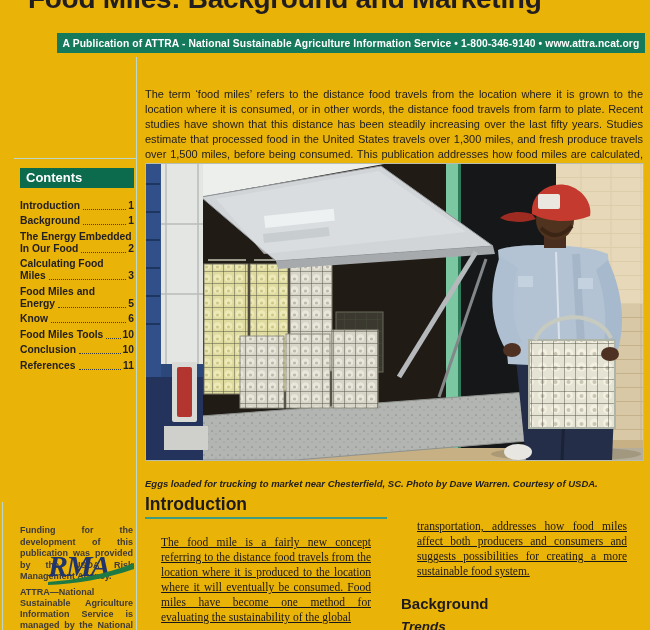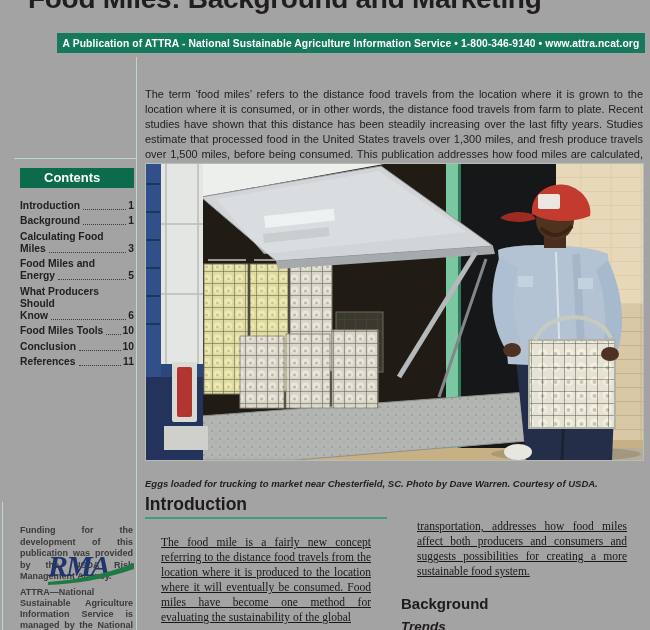--- a/index.html
+++ b/index.html
@@ -1,37 +1,37 @@
 <!DOCTYPE html>
 <html><head>
 <meta charset="utf-8">
 <style>
   html,body{margin:0;padding:0;background:#ffffff;}
-  .page{position:relative;width:650px;height:630px;background:#a3a3a3;overflow:hidden;
+  .page{position:relative;width:650px;height:630px;background:#eab308;overflow:hidden;
         font-family:"Liberation Sans",sans-serif;color:#231f20;}
 
   
   .masthead{position:absolute;left:28px;top:0;width:606px;height:17px;overflow:hidden;}
   .masthead h1{position:absolute;top:-15px;left:0;margin:0;white-space:nowrap;
                font:bold 28px/1 "Liberation Sans",sans-serif;letter-spacing:-0.3px;color:#221e1f;}
 
   
   .banner{position:absolute;left:57px;top:33px;width:588px;height:20px;background:#15795b;
           display:flex;align-items:center;justify-content:center;
           font:bold 10.3px "Liberation Sans",sans-serif;color:#ffffff;letter-spacing:0.1px;white-space:nowrap;}
 
   
   .author{position:absolute;left:20px;top:62px;width:114px;
           font:bold 11px/14px "Liberation Sans",sans-serif;color:#2b2728;}
   .rule-author{position:absolute;left:14px;top:158px;width:122px;border-top:1.5px solid #bcd8cc;}
   .divider-v{position:absolute;left:136px;top:57px;height:573px;border-left:1.5px solid #bcd8cc;}
   .funding-border{position:absolute;left:2px;top:502px;height:128px;border-left:1.5px solid #bcd8cc;}
 
   .contents-hdr{position:absolute;left:20px;top:168px;width:114px;height:20px;background:#0c6b4d;
-                box-sizing:border-box;padding-left:24px;
+                box-sizing:border-box;padding-left:6px;
                 font:bold 13px/20px "Liberation Sans",sans-serif;color:#ffffff;}
   .toc{position:absolute;left:20px;top:196px;width:114px;
        font:bold 10.3px/12px "Liberation Sans",sans-serif;color:#232021;}
   .toc-item{margin-top:3.5px;}
   .toc-l1:empty{display:none;}
   .toc-row{display:flex;align-items:flex-end;}
   .toc-row .leader{flex:1;border-bottom:1.5px dotted #3c3c3c;margin:0 2px 2px 3px;min-width:6px;}
 
   .funding-text{position:absolute;left:20px;top:506px;width:113px;
                 font:bold 9px/11.5px "Liberation Sans",sans-serif;color:#3d3a3a;text-align:justify;margin-top:19px;}
@@ -86,37 +86,44 @@
     </div>
     <div class="toc-item">
 
       <div class="toc-row">
           <span>Background</span>
           <span class="leader"></span>
           <span class="pg">1</span>
         </div>
     </div>
     <div class="toc-item">
+      <div class="toc-l1">The Energy Embedded</div>
+      <div class="toc-row">
+          <span>In Our Food</span>
+          <span class="leader"></span>
+          <span class="pg">2</span>
+        </div>
+    </div>
+    <div class="toc-item">
       <div class="toc-l1">Calculating Food</div>
       <div class="toc-row">
           <span>Miles</span>
           <span class="leader"></span>
           <span class="pg">3</span>
         </div>
     </div>
     <div class="toc-item">
       <div class="toc-l1">Food Miles and</div>
       <div class="toc-row">
           <span>Energy</span>
           <span class="leader"></span>
           <span class="pg">5</span>
         </div>
     </div>
     <div class="toc-item">
-      <div class="toc-l1">What Producers Should</div>
       <div class="toc-row">
           <span>Know</span>
           <span class="leader"></span>
           <span class="pg">6</span>
         </div>
     </div>
     <div class="toc-item">
 
       <div class="toc-row">
           <span>Food Miles Tools</span>

